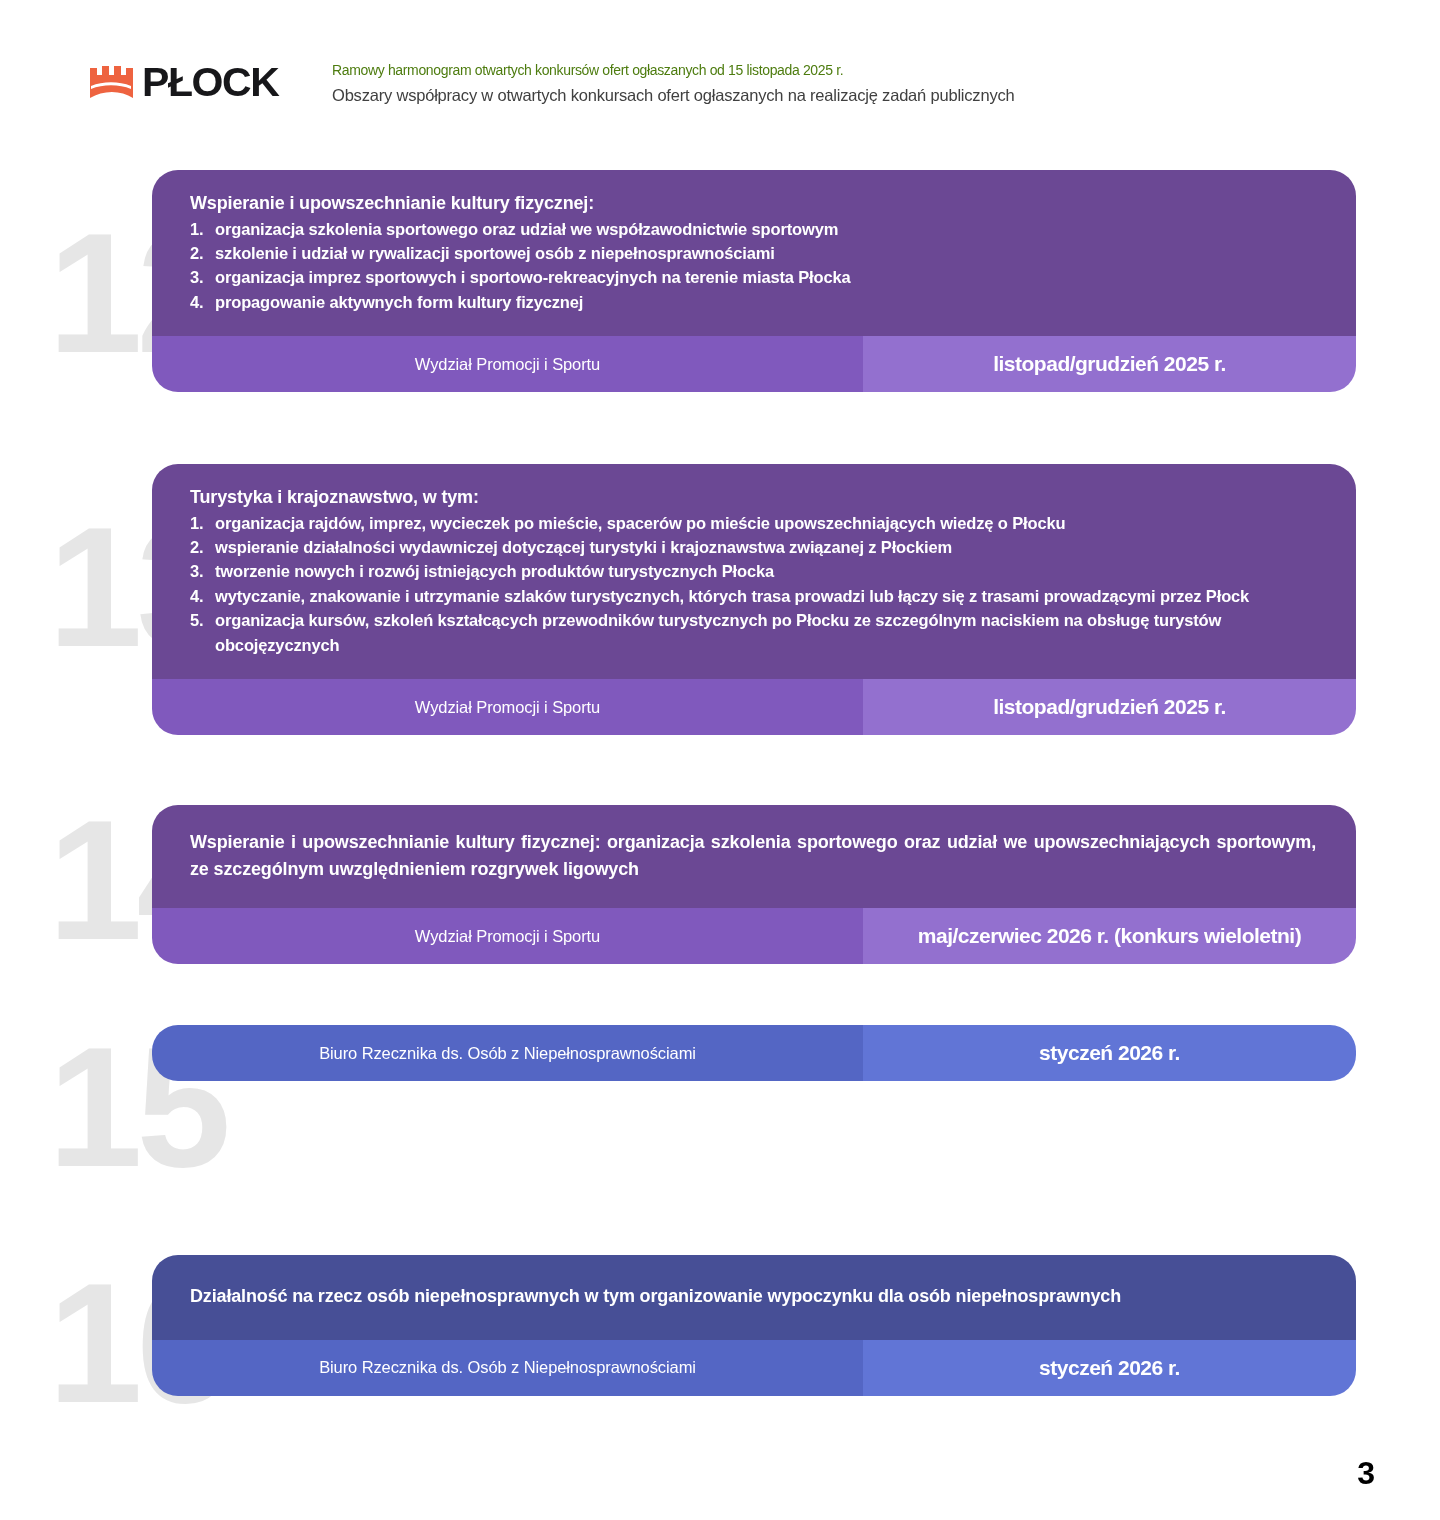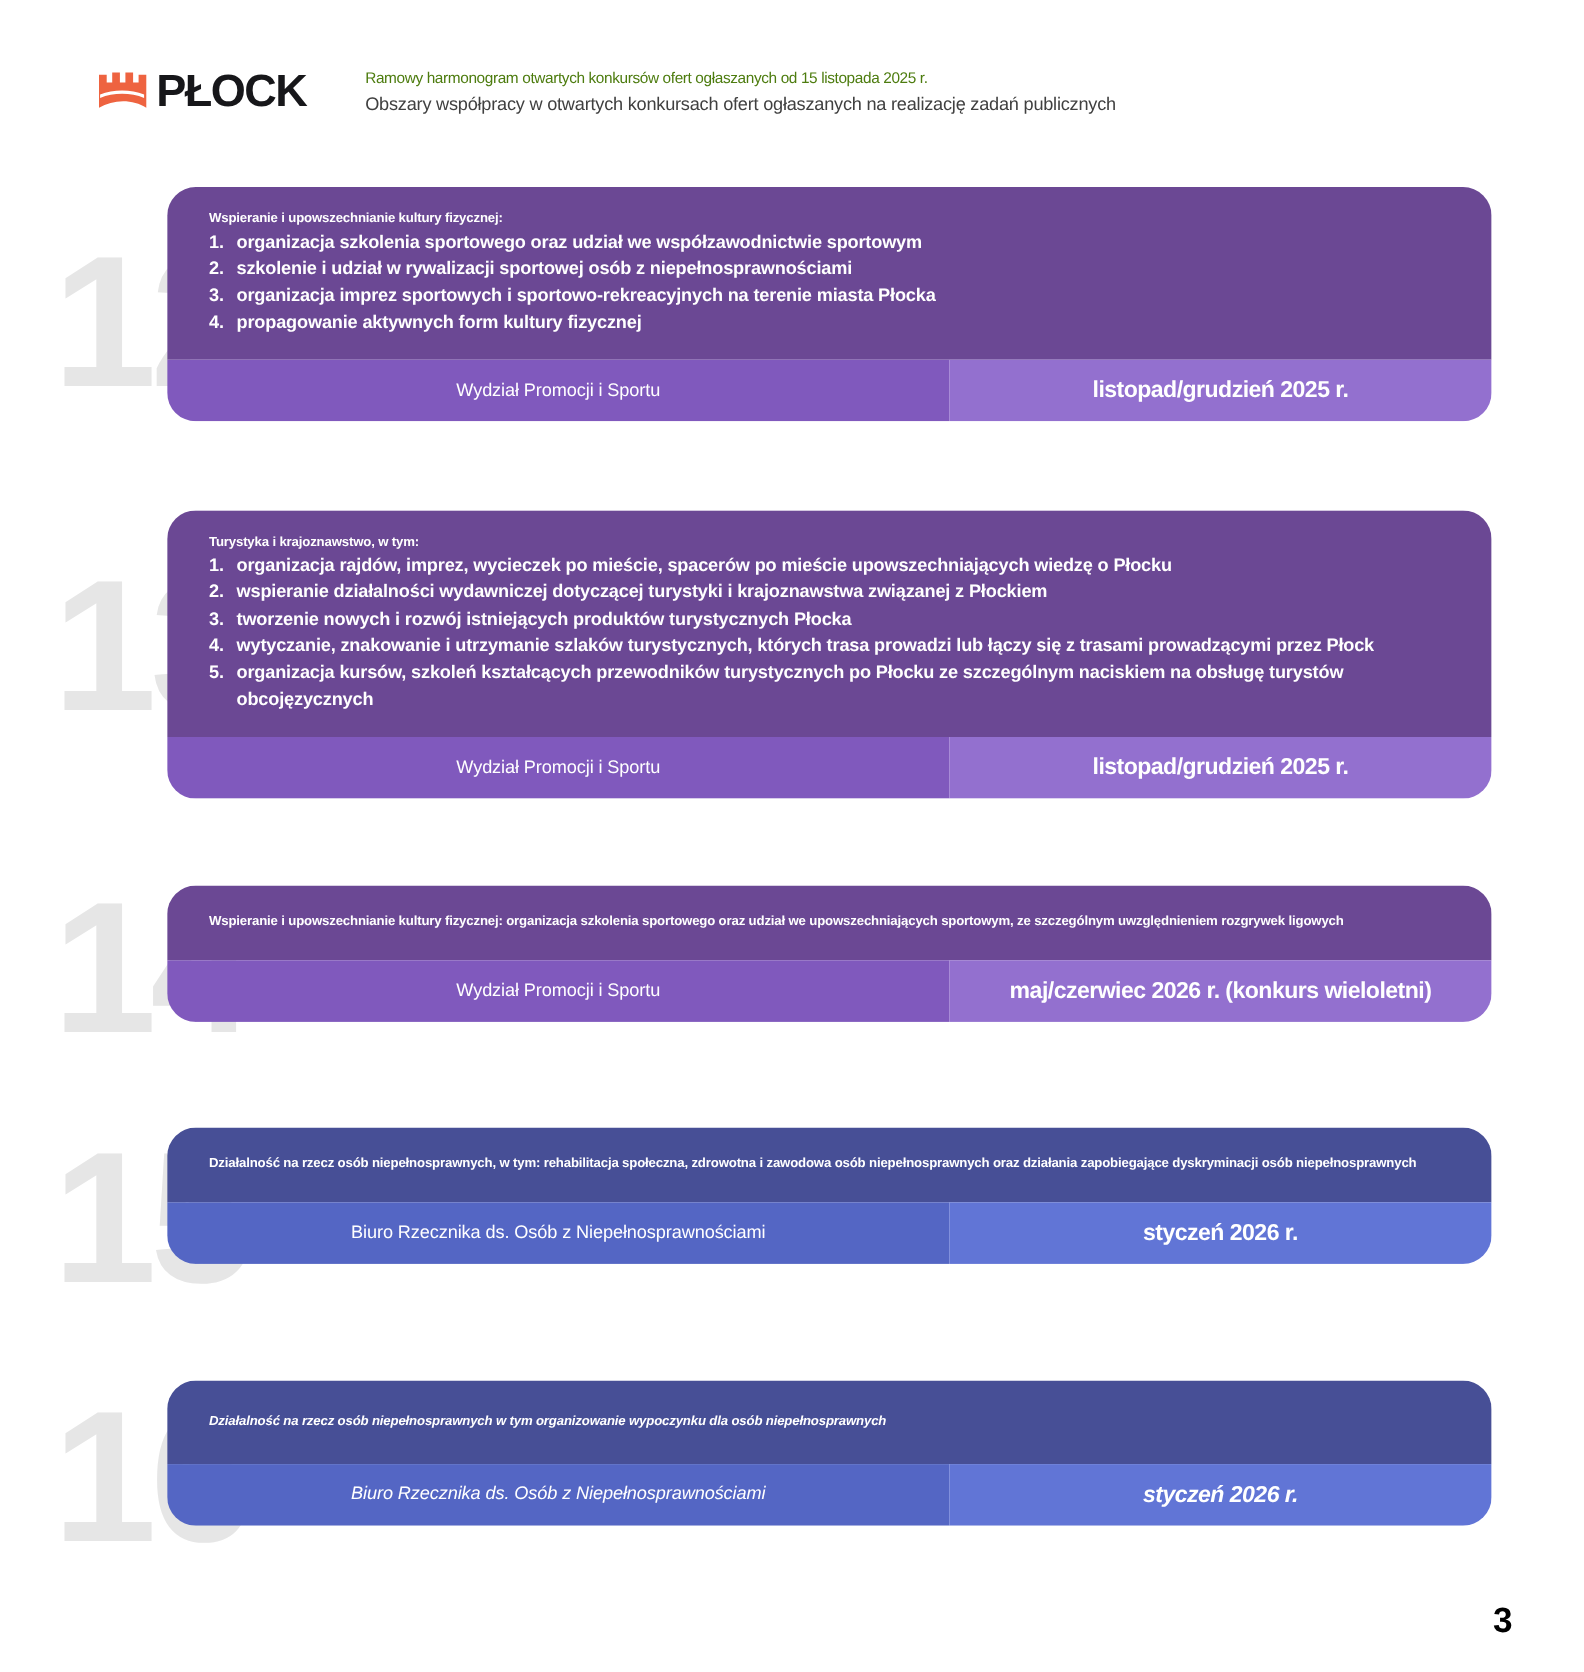--- a/index.html
+++ b/index.html
@@ -139,21 +139,21 @@
   .v-purple .footer-dept { background: #8059bd; }
   .v-purple .footer-date { background: #9370cf; }
 
   
   .v-blue .card-body     { background: #474f96; }
   .v-blue .footer-dept   { background: #5466c4; }
   .v-blue .footer-date   { background: #6175d6; }
 
   
   .lead {
-    font-size: 12px;
+    font-size: 18px;
     font-weight: bold;
     line-height: 1.48;
     letter-spacing: -0.15px;
   }
 
   .lead-justify {
     text-align: justify;
     text-align-last: left;
   }
 
@@ -258,30 +258,27 @@
     <div class="card-body" style="padding-top:24px; padding-bottom:26px;">
       <div class="lead lead-justify" style="padding-right:6px;">Wspieranie i upowszechnianie kultury fizycznej: organizacja szkolenia sportowego oraz udział we upowszechniających sportowym, ze szczególnym uwzględnieniem rozgrywek ligowych</div>
     </div>
     <div class="card-footer">
       <div class="footer-dept">Wydział Promocji i Sportu</div>
       <div class="footer-date">maj/czerwiec 2026 r. (konkurs wieloletni)</div>
     </div>
   </div>
 
   <div class="card v-blue" style="top:1025px;">
-    <div class="card-body" style="padding-top:24px; padding-bottom:26px;">
-      <div class="lead lead-justify" style="padding-right:6px;">Działalność na rzecz osób niepełnosprawnych, w tym: rehabilitacja społeczna, zdrowotna i zawodowa osób niepełnosprawnych oraz działania zapobiegające dyskryminacji osób niepełnosprawnych</div>
-    </div>
     <div class="card-footer">
       <div class="footer-dept">Biuro Rzecznika ds. Osób z Niepełnosprawnościami</div>
       <div class="footer-date">styczeń 2026 r.</div>
     </div>
   </div>
 
-  <div class="card v-blue" style="top:1255px;font-style:italic;">
+  <div class="card v-blue" style="top:1255px;">
     <div class="card-body" style="padding-top:28px; padding-bottom:30px;">
       <div class="lead">Działalność na rzecz osób niepełnosprawnych w tym organizowanie wypoczynku dla osób niepełnosprawnych</div>
     </div>
     <div class="card-footer">
       <div class="footer-dept">Biuro Rzecznika ds. Osób z Niepełnosprawnościami</div>
       <div class="footer-date">styczeń 2026 r.</div>
     </div>
   </div>
 
   <div class="page-number">3</div>

